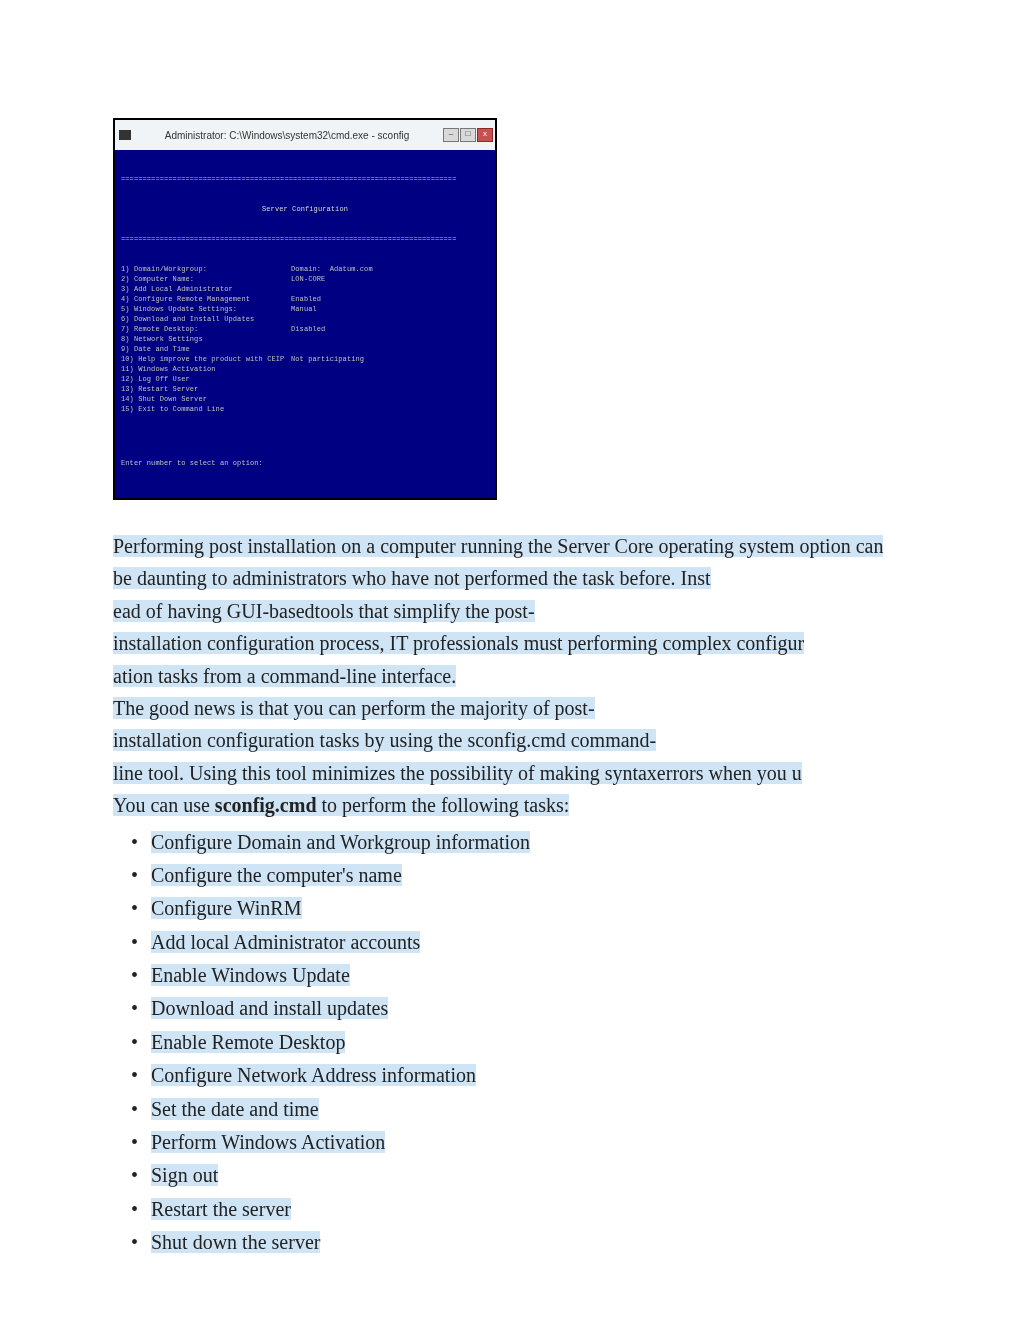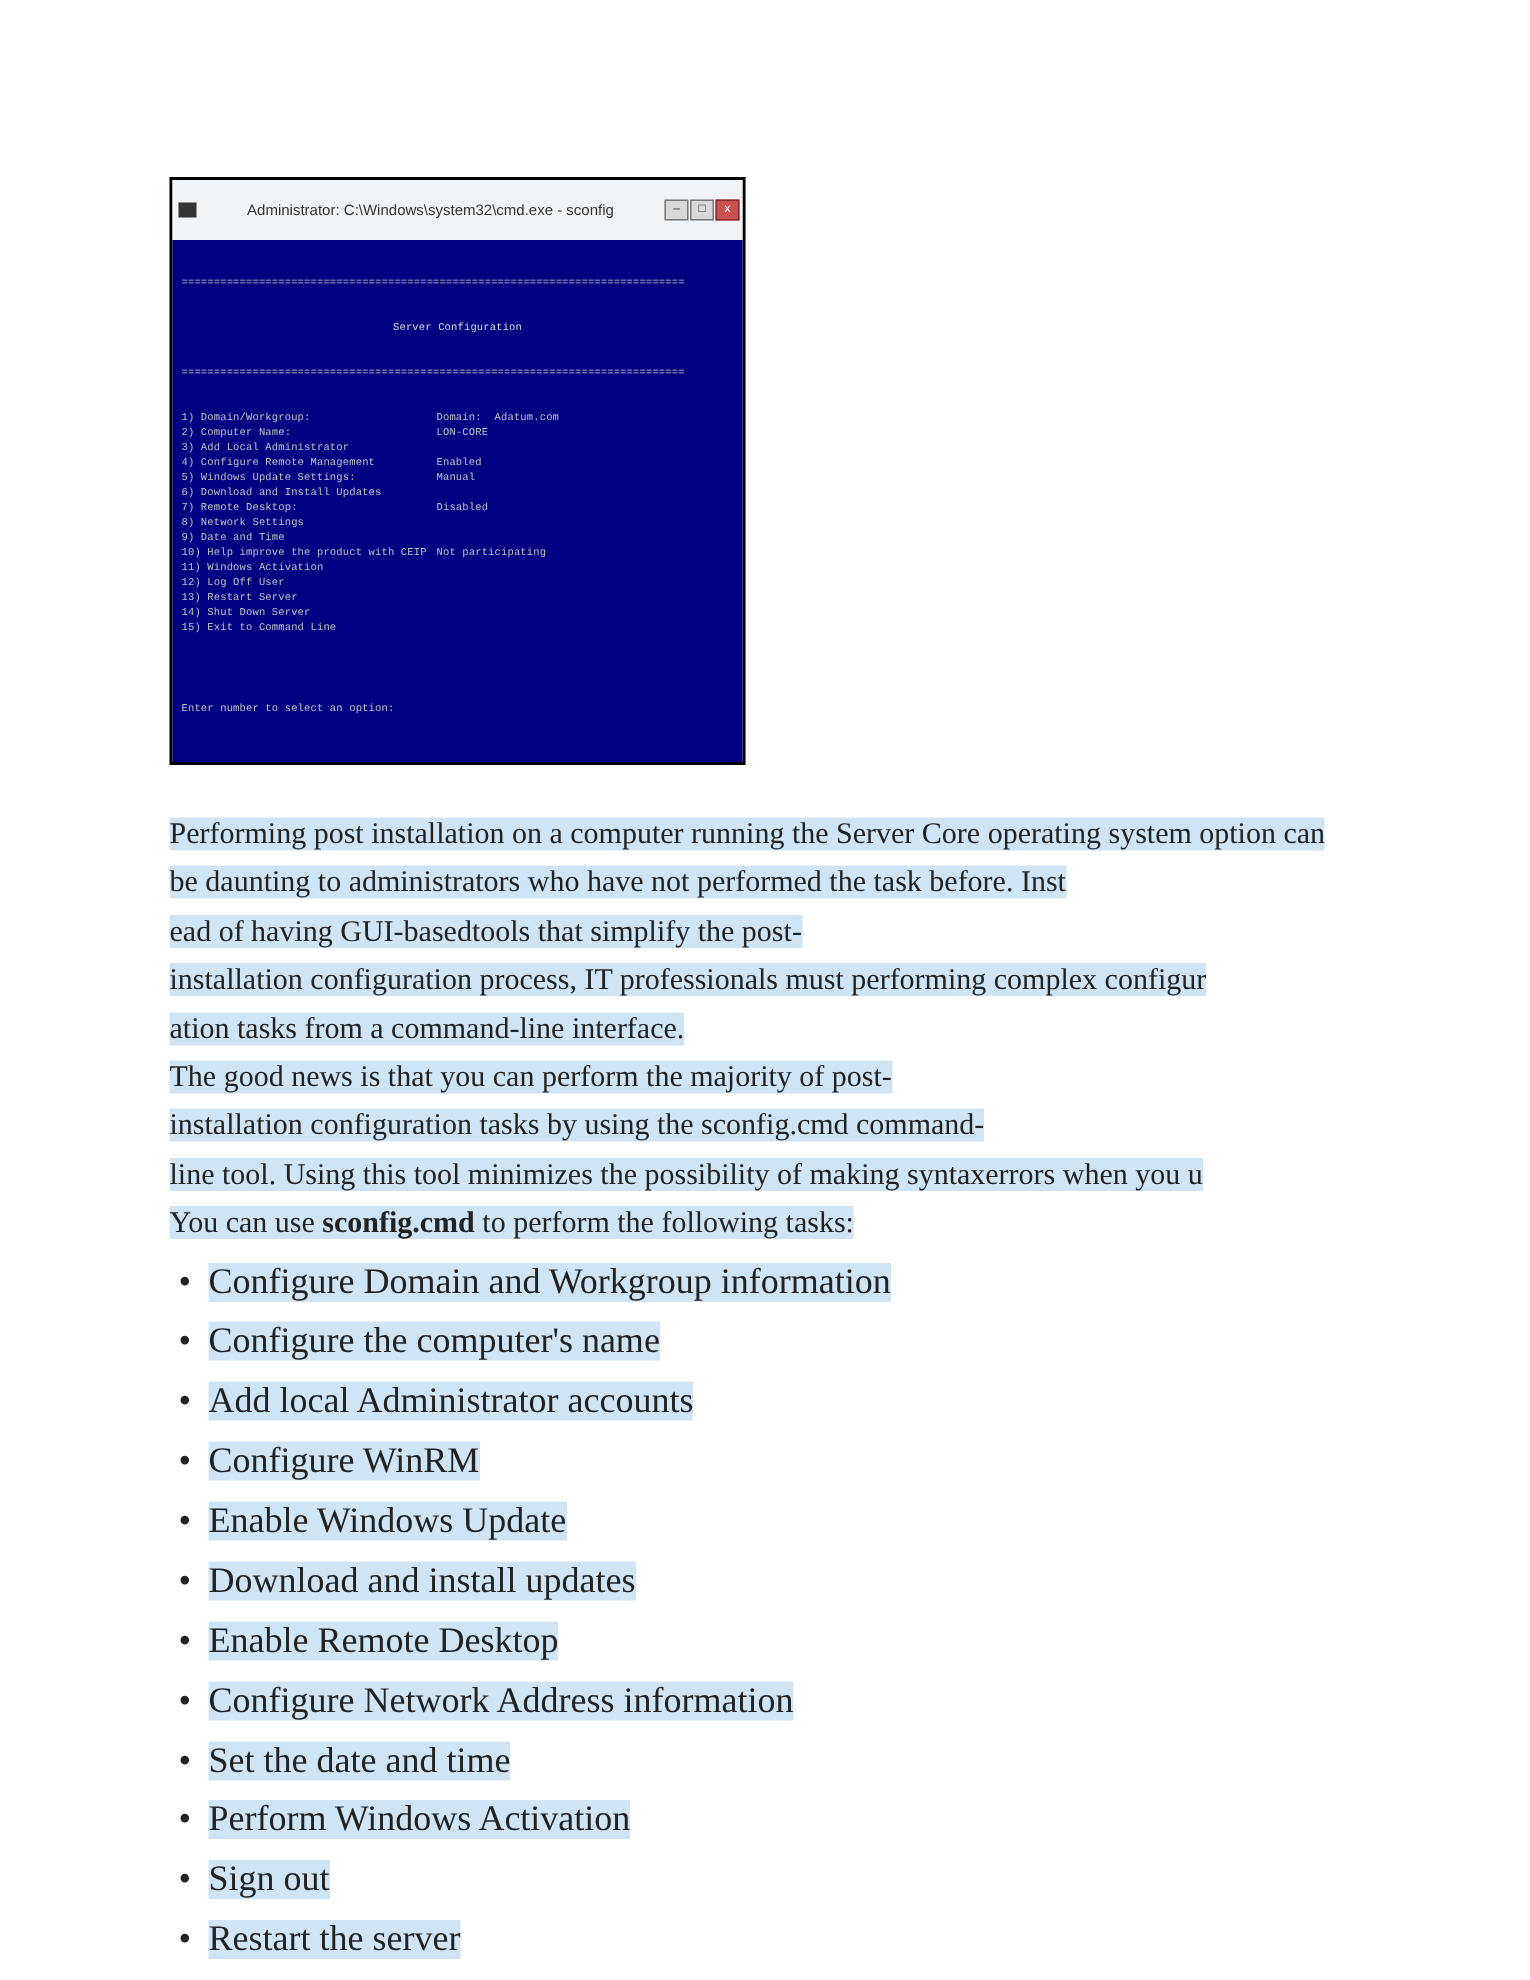--- a/index.html
+++ b/index.html
@@ -24,21 +24,21 @@
     font-weight: bold;
     line-height: 1.2;
   }
   .screenshot {
     width: 380px;
     border: 2px solid #000;
     margin: 6px 0 30px 0;
     background: #dfe6ec;
   }
   .titlebar {
-    height: 40px;
+    height: 30px;
     background: #f0f4f7;
     display: flex;
     align-items: center;
     font-family: "Segoe UI", Arial, sans-serif;
     font-size: 10px;
     color: #333;
   }
   .titlebar .win-icon {
     width: 12px;
     height: 10px;
@@ -99,23 +99,23 @@
   }
   .body-text p { margin: 0; }
   .bold { font-weight: bold; }
   ul.tasks {
     margin: 4px 0 0 0;
     padding: 0 0 0 26px;
     list-style: none;
   }
   ul.tasks li {
     position: relative;
-    font-size: 24px;
+    font-size: 20px;
     line-height: 1.62;
-    margin: 1px 0;
+    margin: 1px 12px;
   }
   ul.tasks li::before {
     content: "•";
     position: absolute;
     left: -20px;
     color: #222;
   }
 </style>
 </head>
 <body>
@@ -151,22 +151,22 @@
     <p><span class="hl">installation configuration tasks by using the sconfig.cmd command-</span></p>
     <p><span class="hl">line tool. Using this tool minimizes the possibility of making syntaxerrors when you u</span></p>
     <p>
       <span class="hl"><span>You can use </span><span class="bold">sconfig.cmd</span><span> to perform the following tasks:</span></span>
     </p>
   </div>
 
   <ul class="tasks" id="tasks-list">
       <li><span class="hl">Configure Domain and Workgroup information</span></li>
       <li><span class="hl">Configure the computer's name</span></li>
+      <li><span class="hl">Configure WinRM</span></li>
       <li><span class="hl">Add local Administrator accounts</span></li>
-      <li><span class="hl">Configure WinRM</span></li>
       <li><span class="hl">Enable Windows Update</span></li>
       <li><span class="hl">Download and install updates</span></li>
       <li><span class="hl">Enable Remote Desktop</span></li>
       <li><span class="hl">Configure Network Address information</span></li>
       <li><span class="hl">Set the date and time</span></li>
       <li><span class="hl">Perform Windows Activation</span></li>
       <li><span class="hl">Sign out</span></li>
       <li><span class="hl">Restart the server</span></li>
       <li><span class="hl">Shut down the server</span></li>
     </ul>

